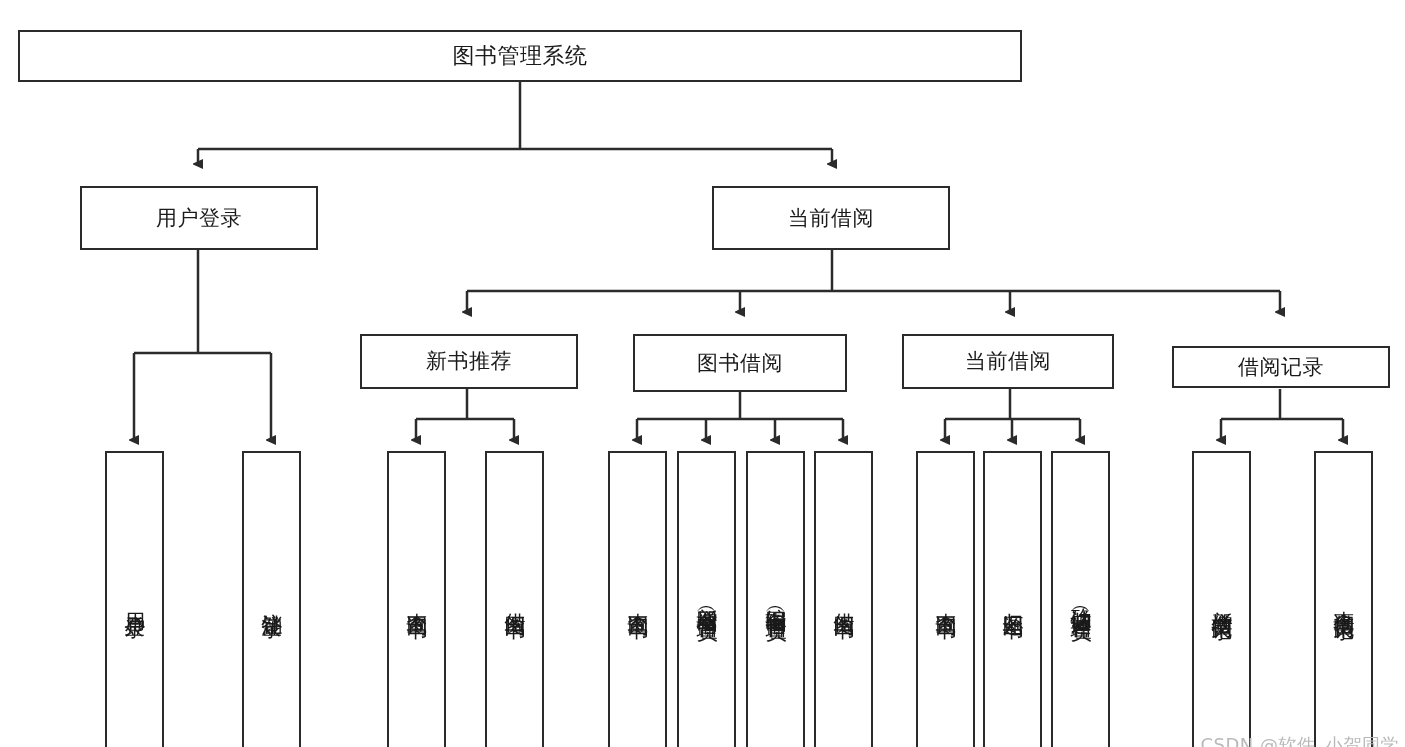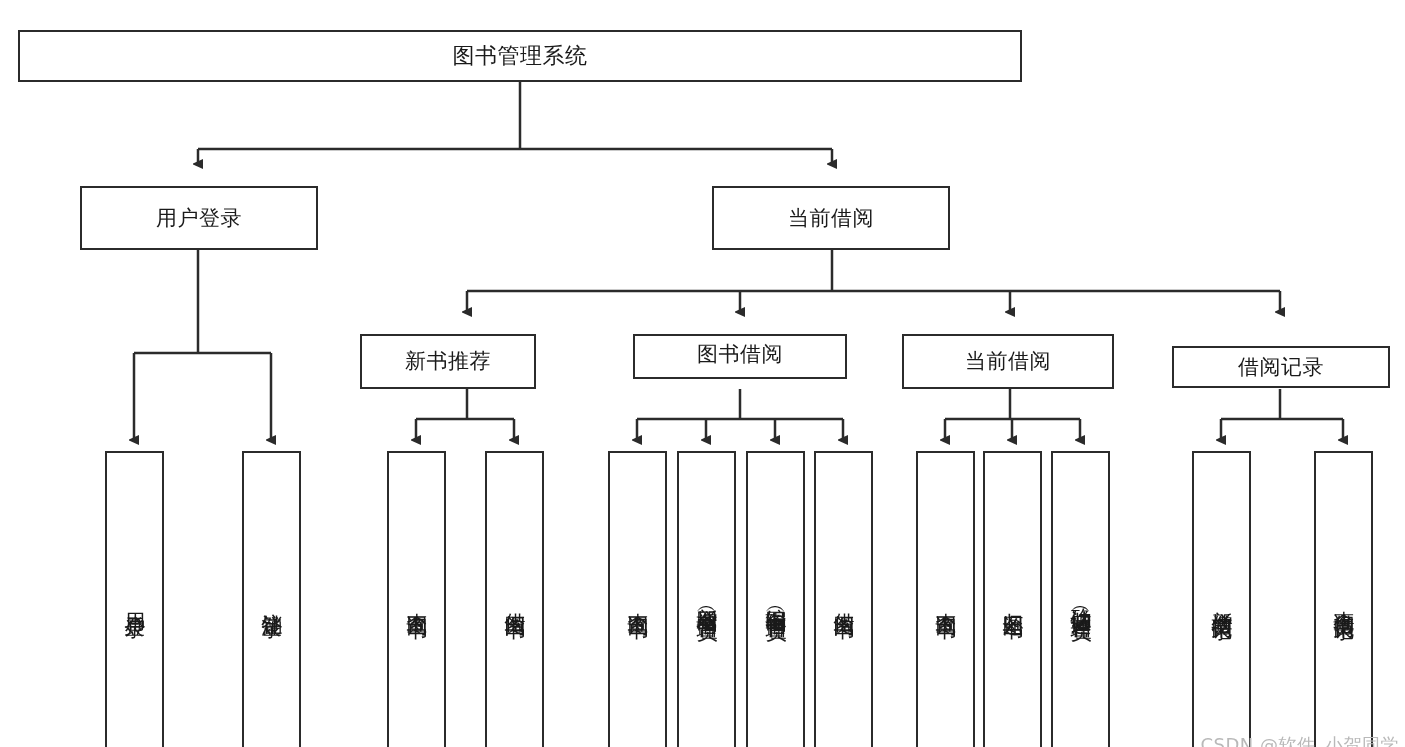--- a/index.html
+++ b/index.html
@@ -138,25 +138,25 @@
   </div>
 
   <div class="node horiz" style="left:80px; top:170px; width:238px; height:64px;">
     <span class="node-label">用户登录</span>
   </div>
 
   <div class="node horiz" style="left:712px; top:170px; width:238px; height:64px;">
     <span class="node-label">当前借阅</span>
   </div>
 
-  <div class="node horiz" style="left:360px; top:318px; width:176px; height:55px;">
+  <div class="node horiz" style="left:360px; top:318px; width:218px; height:55px;">
     <span class="node-label">新书推荐</span>
   </div>
 
-  <div class="node horiz" style="left:633px; top:318px; width:214px; height:45px;font-family:Liberation Mono, monospace;">
+  <div class="node horiz" style="left:633px; top:318px; width:214px; height:58px;">
     <span class="node-label">图书借阅</span>
   </div>
 
   <div class="node horiz" style="left:902px; top:318px; width:212px; height:55px;">
     <span class="node-label">当前借阅</span>
   </div>
 
   <div class="node horiz" style="left:1172px; top:330px; width:218px; height:42px;">
     <span class="node-label">借阅记录</span>
   </div>

